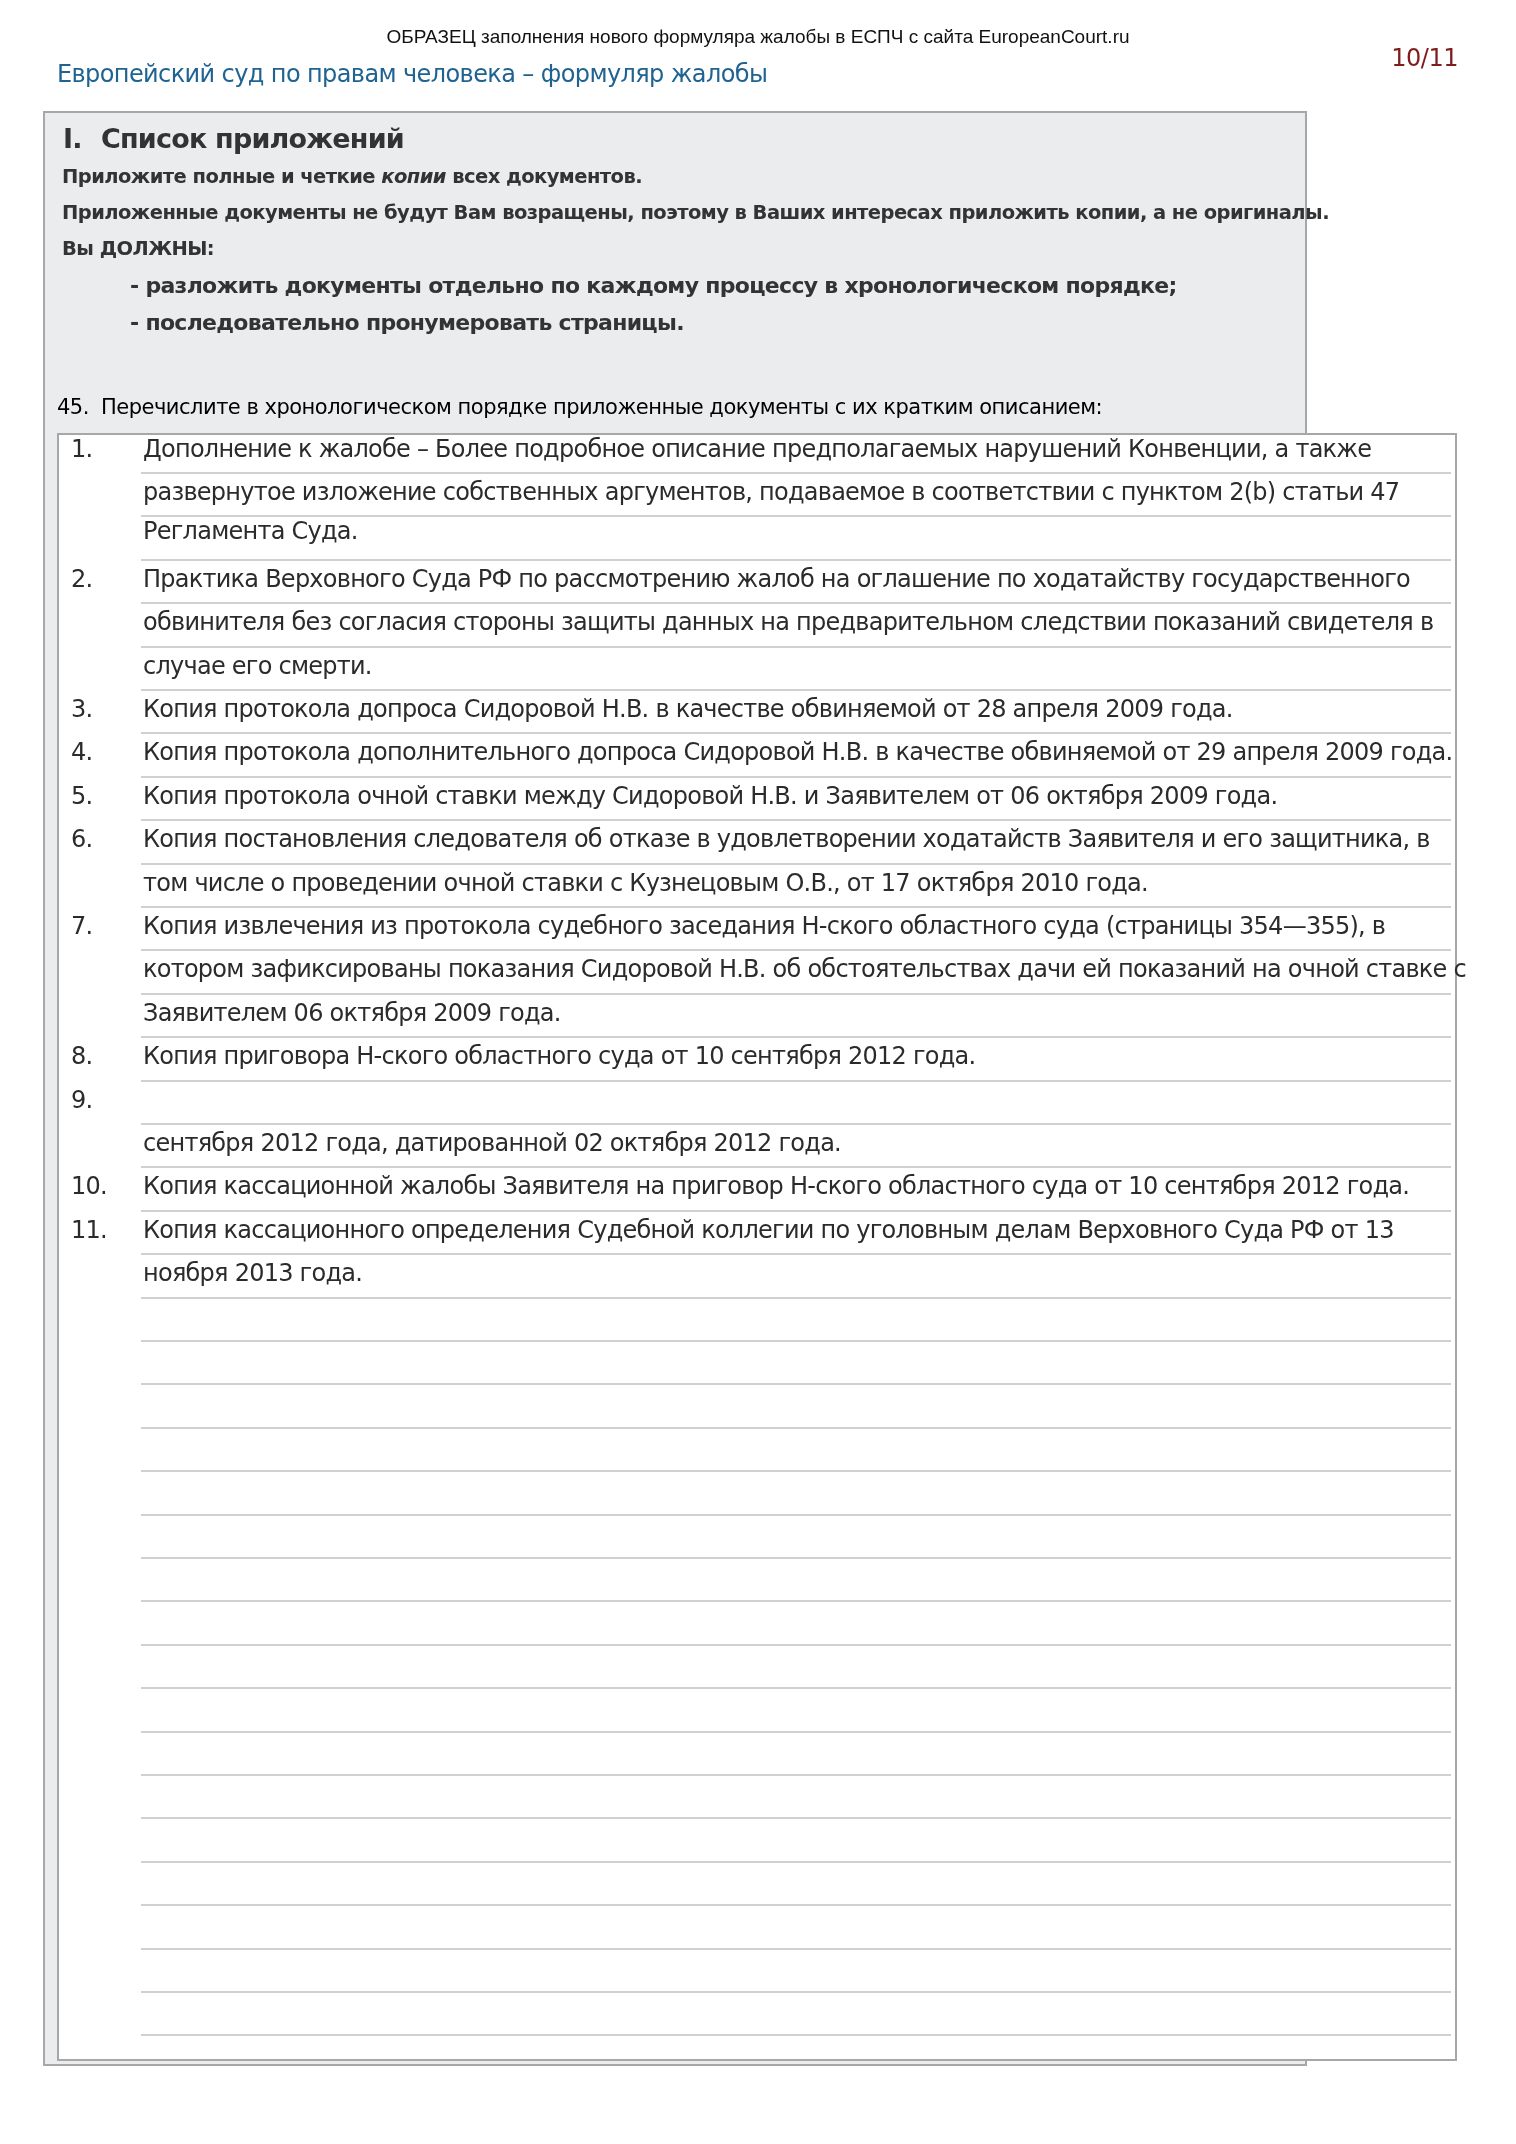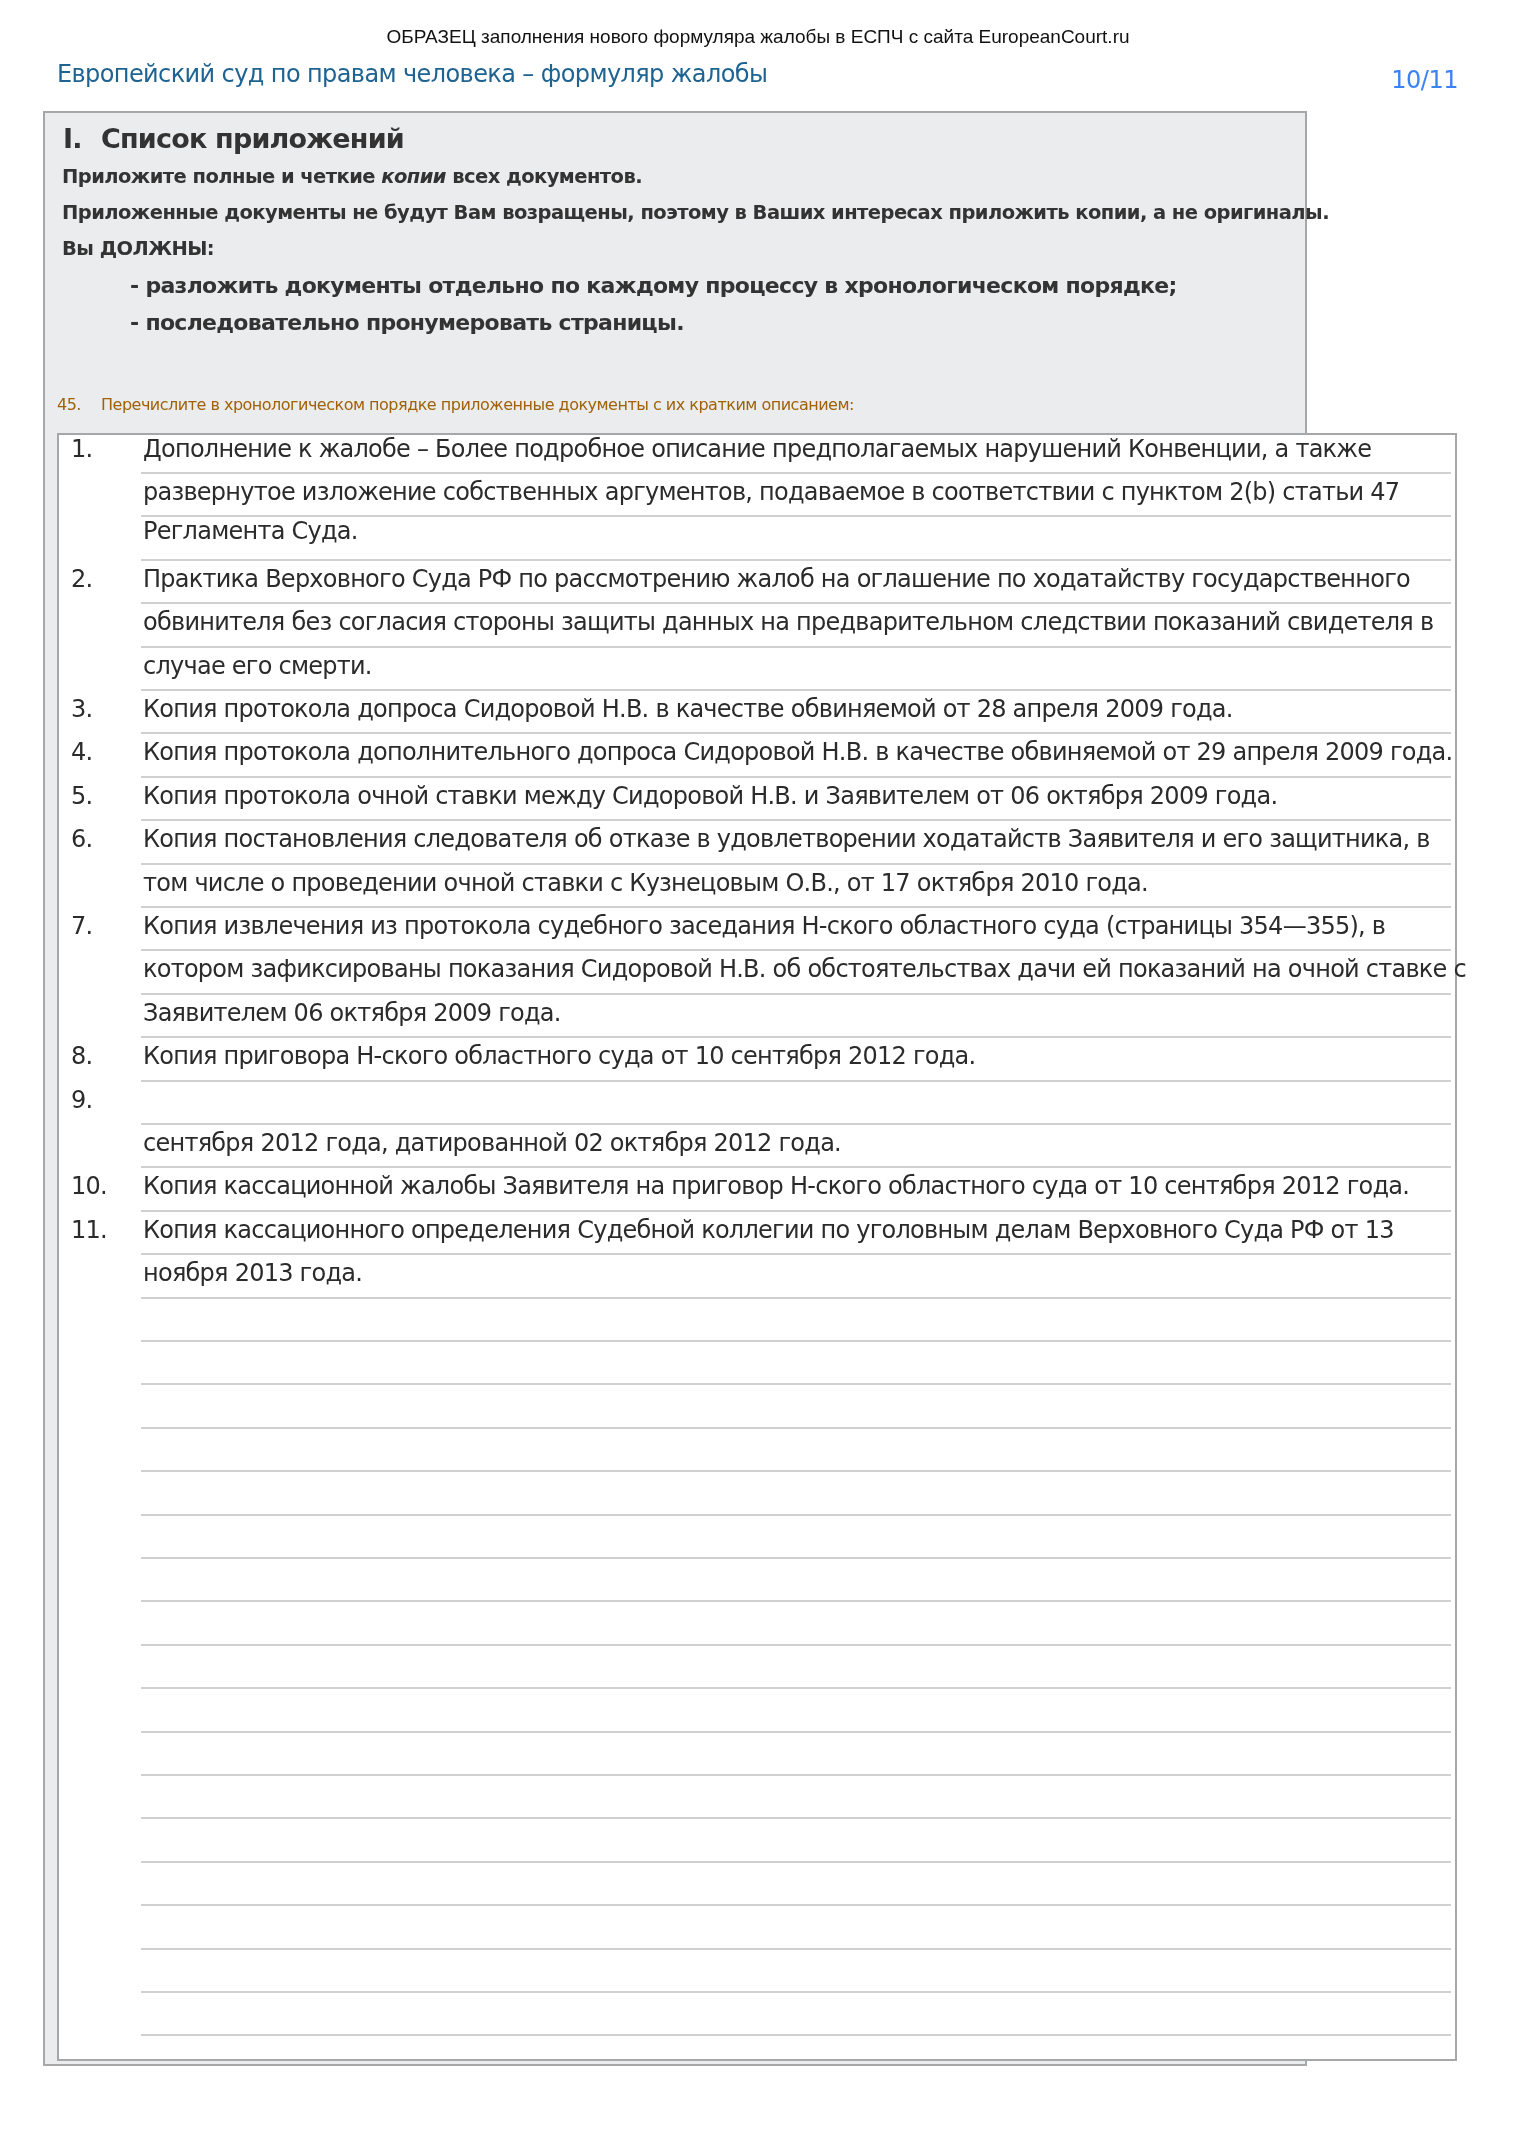--- a/index.html
+++ b/index.html
@@ -2,35 +2,35 @@
 <html><head>
 <meta charset="utf-8">
 <style>
   html, body { margin: 0; padding: 0; background: #ffffff; }
   body { width: 1516px; height: 2144px; position: relative; overflow: hidden;
          font-family: "Liberation Sans", sans-serif; color: #222; }
   .watermark { position: absolute; top: 26px; left: 0; width: 1516px; text-align: center;
                font-size: 19px; color: #111; font-family: "Liberation Sans", sans-serif; }
   .run-head { position: absolute; top: 60px; left: 57px; font-size: 24px; color: #1f6391;
               font-family: "DejaVu Sans", sans-serif; letter-spacing: -0.6px; }
-  .page-num { position: absolute; top: 66px; right: 58px; font-size: 24px; color: #3b82f6;
+  .page-num { position: absolute; top: 44px; right: 58px; font-size: 24px; color: #7f1d1d;
               font-family: "DejaVu Sans", sans-serif; letter-spacing: -0.5px; }
   .outer { position: absolute; left: 43px; top: 111px; width: 1264px; height: 1955px;
            background: #ebecee; border: 2px solid #a6a7a9; box-sizing: border-box; }
   .sec-title { position: absolute; left: 18px; top: 10px; font-size: 27px; font-weight: bold;
                color: #333; font-family: "DejaVu Sans", sans-serif; letter-spacing: -0.8px; }
   .sec-title .num { display: inline-block; width: 38px; }
   .instr { position: absolute; left: 17px; font-size: 19.5px; font-weight: bold; color: #333;
            font-family: "DejaVu Sans", sans-serif; letter-spacing: -0.55px; white-space: nowrap; }
   .instr i { font-style: italic; }
   .bullet { position: absolute; left: 85px; font-size: 22px; font-weight: bold; color: #333;
             font-family: "DejaVu Sans", sans-serif; letter-spacing: -0.7px; white-space: nowrap; }
   .warn { position: absolute; left: 24px; font-size: 23px; font-weight: bold; color: #555;
           font-family: "DejaVu Sans", sans-serif; letter-spacing: -0.8px; white-space: nowrap; }
-  .q-label { position: absolute; left: 12px; top: 282px; font-size: 16px; color: #a16207;
+  .q-label { position: absolute; left: 12px; top: 282px; font-size: 21px; color: #000000;
              font-family: "DejaVu Sans", sans-serif; letter-spacing: -0.5px; white-space: nowrap; }
   .q-label .qn { display: inline-block; width: 44px; }
   .inner { position: absolute; left: 12px; top: 320px; width: 1400px; height: 1628px;
            background: #ffffff; border: 2px solid #a6a7a9; box-sizing: border-box; }
   .lines { position: absolute; left: 0; top: 0; width: 100%; height: 100%; }
   .rule { position: absolute; left: 82px; right: 4px; height: 2px; background: #cfd0d2; }
   .row { position: absolute; left: 0; right: 0; height: 43.4px; font-size: 24px; color: #2b2b2b;
          font-family: "DejaVu Sans", sans-serif; letter-spacing: -0.75px; white-space: nowrap; }
   .row .n { position: absolute; left: 12px; top: 6px; }
   .row .t { position: absolute; left: 84px; top: 6px; }

